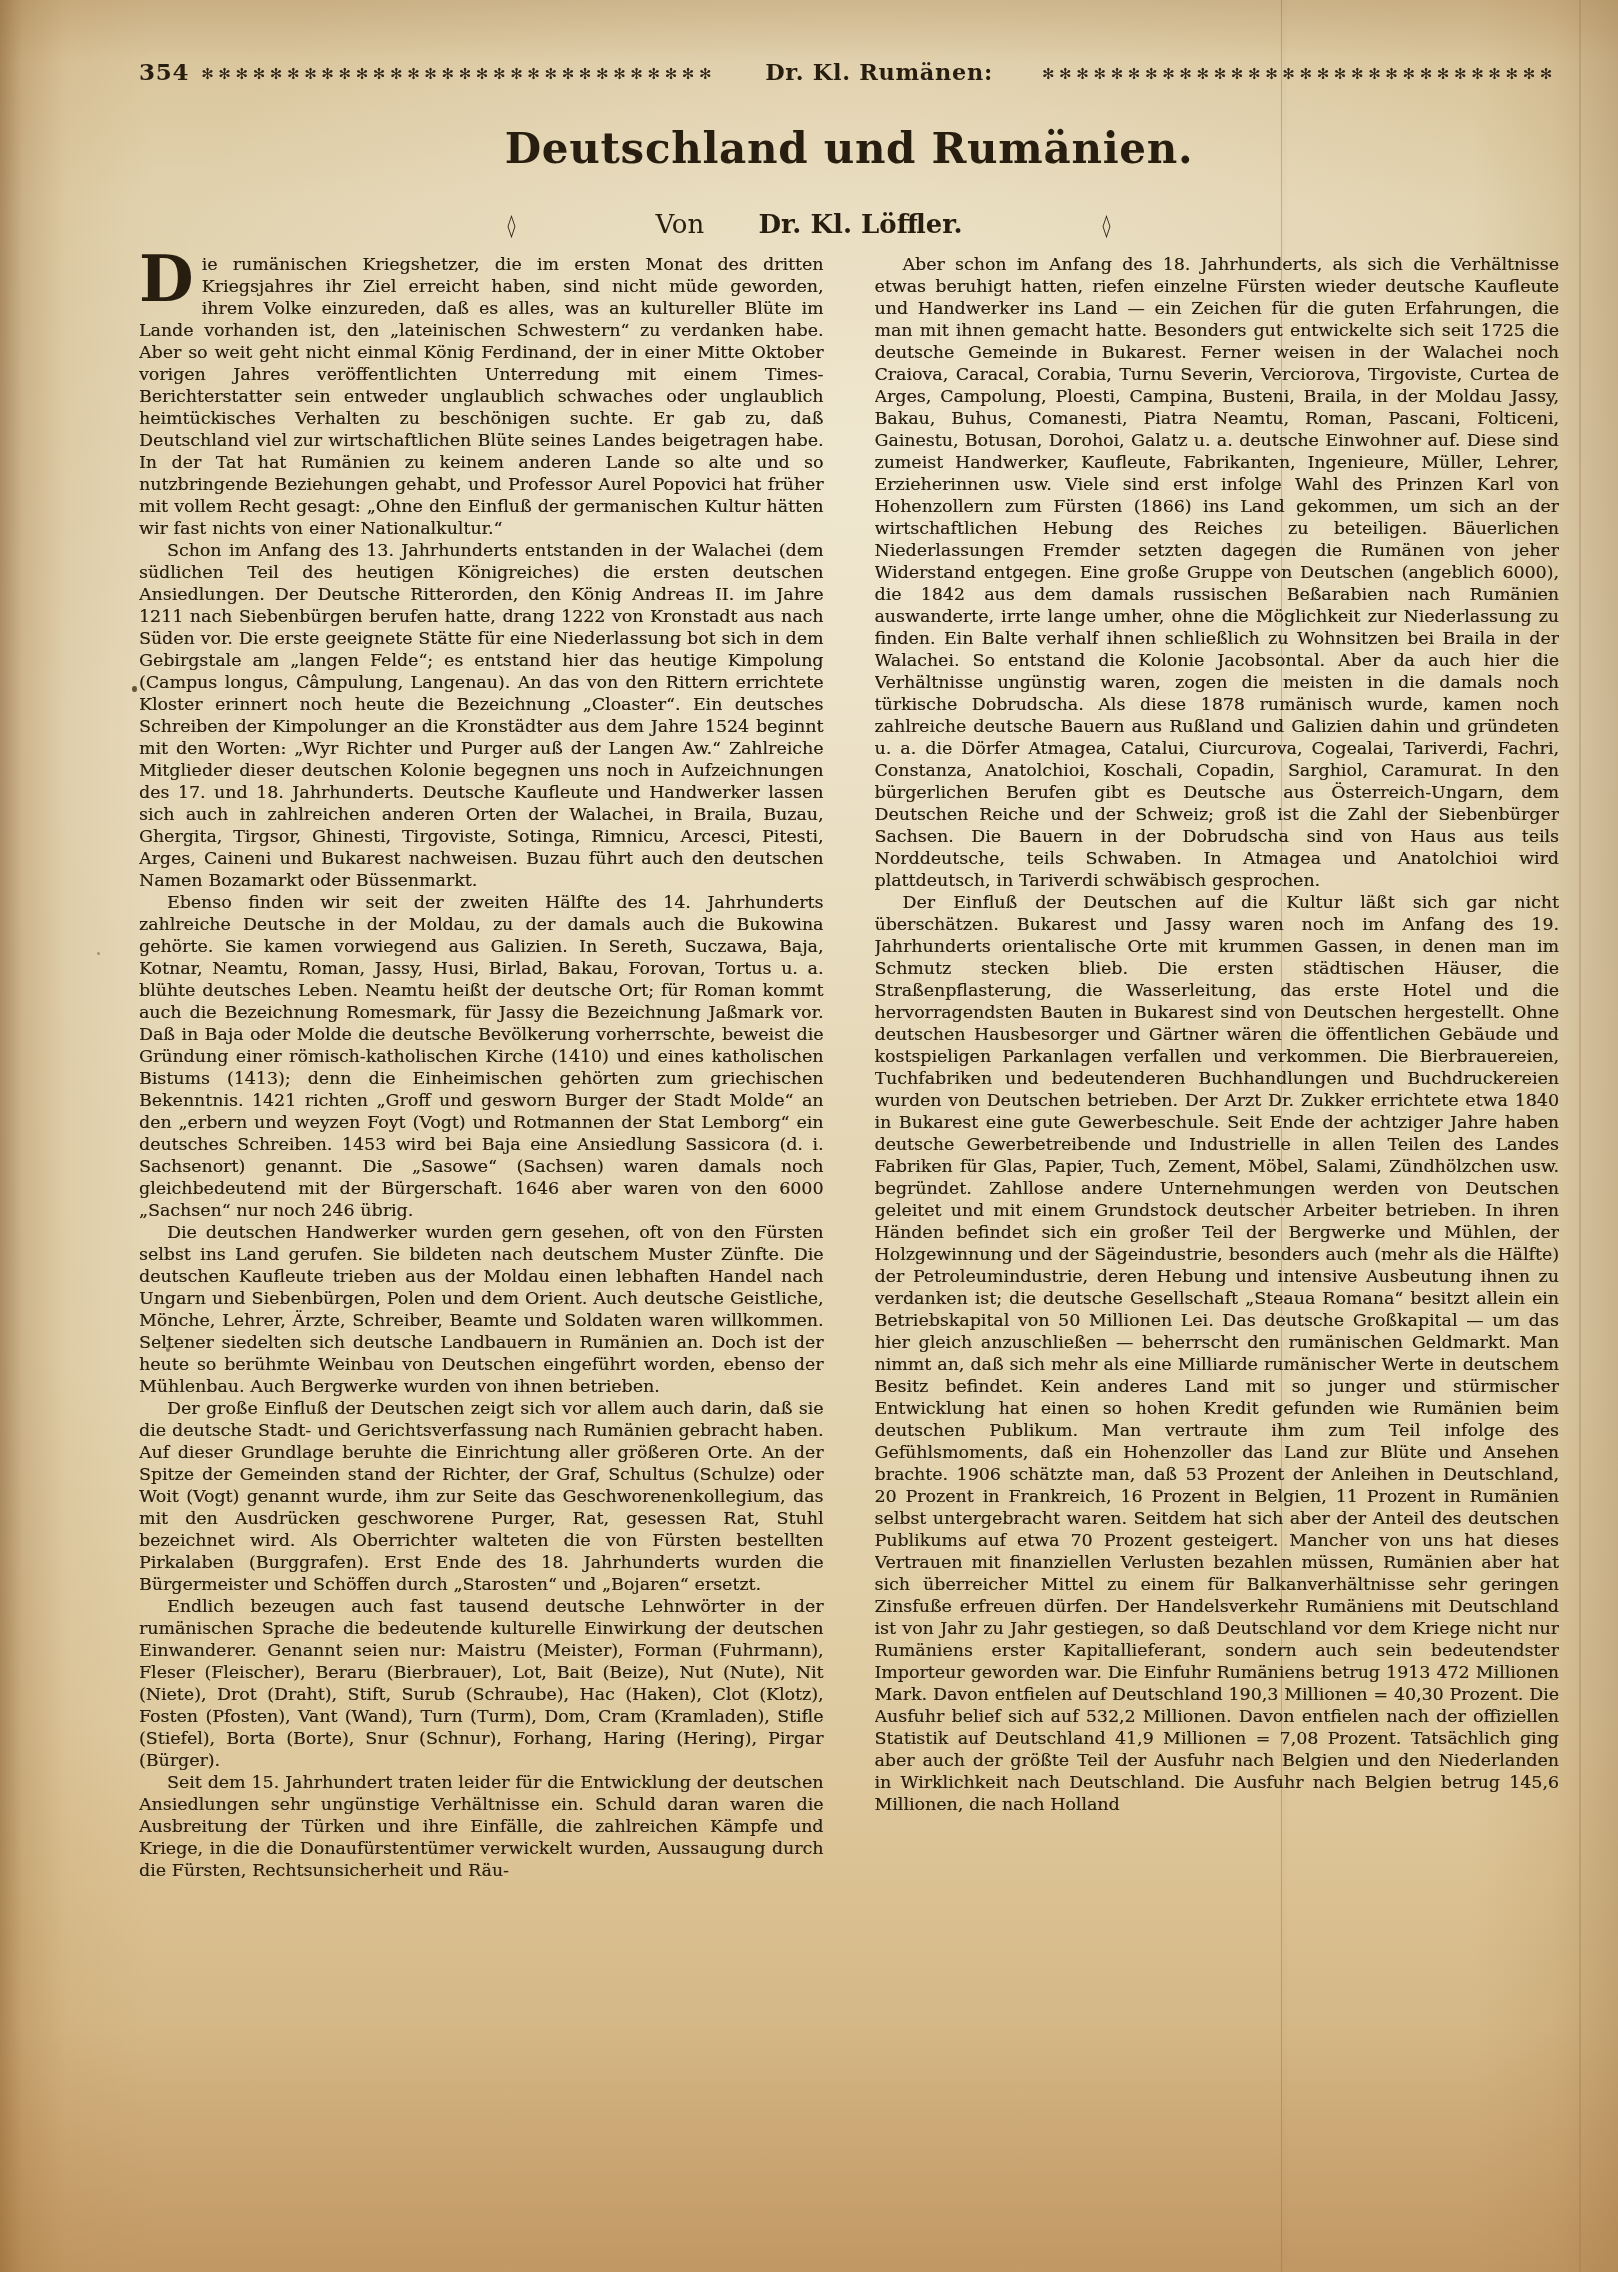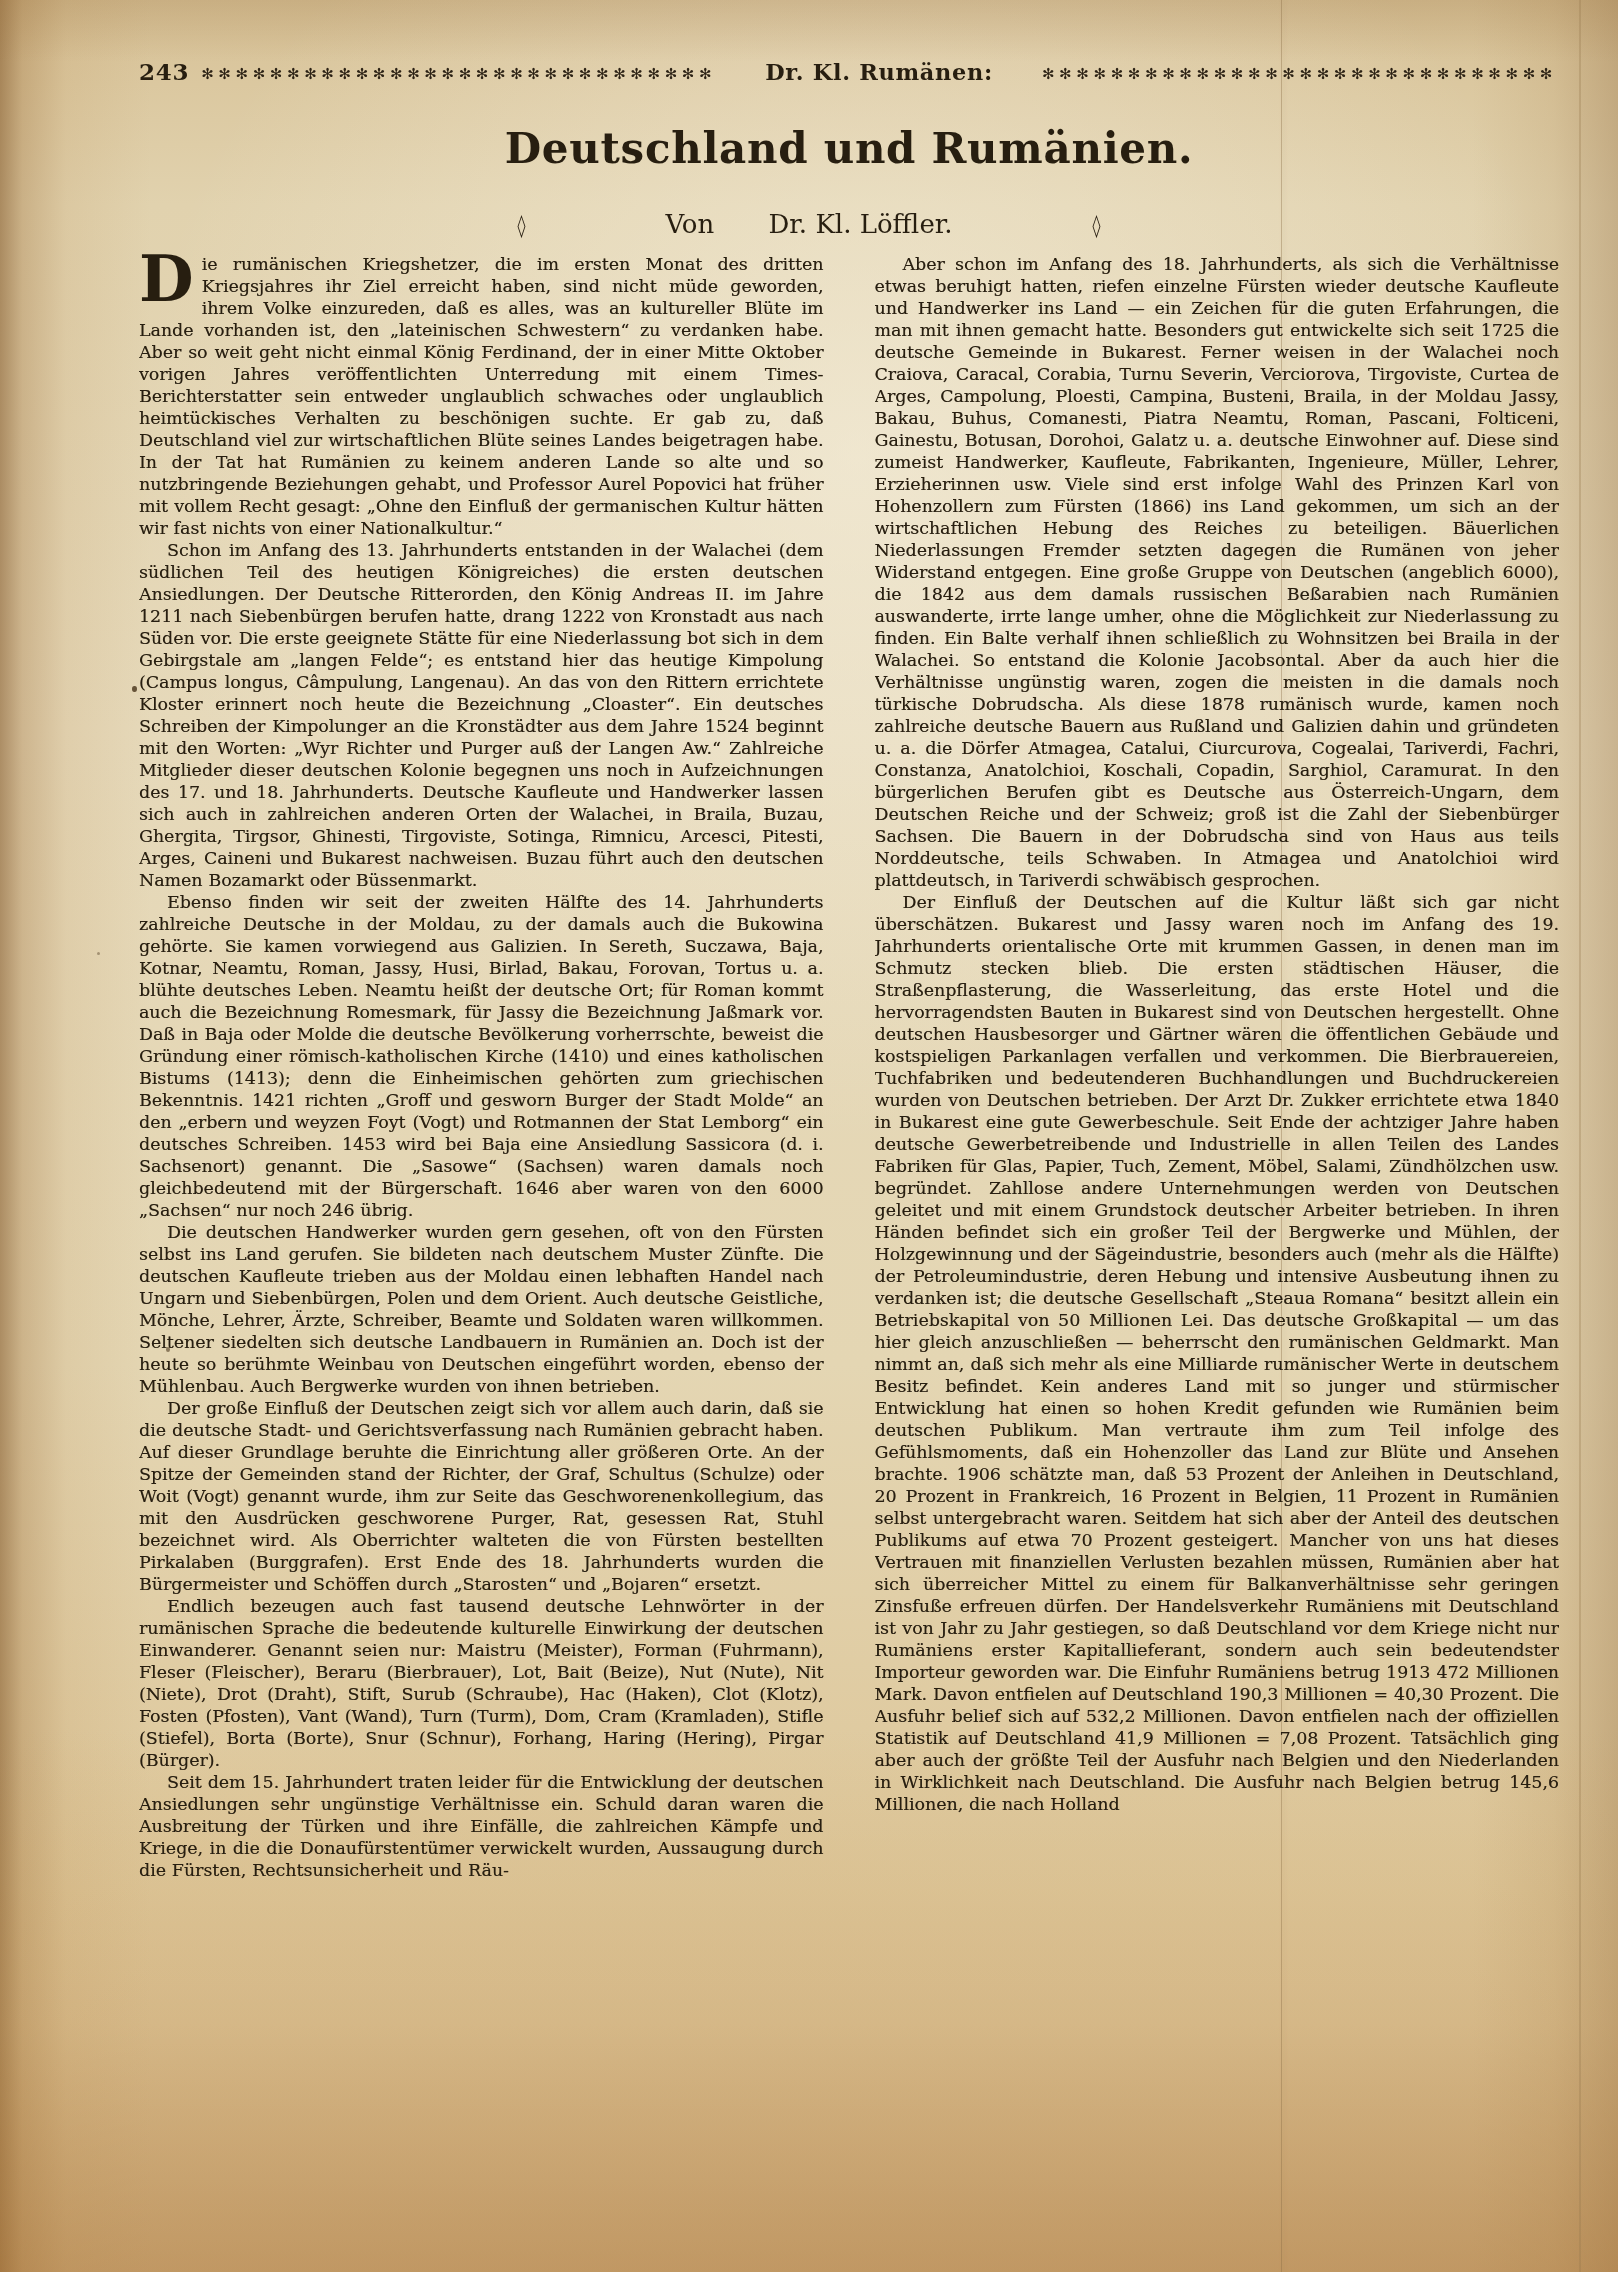--- a/index.html
+++ b/index.html
@@ -33,21 +33,21 @@
   .title{
     position:absolute;top:124px;left:0;width:100%;text-align:center;
     font-size:42px;font-weight:bold;letter-spacing:0.7px;margin-left:40px;
   }
   .byline{
     position:absolute;top:209px;left:0;width:100%;
     display:flex;justify-content:center;align-items:baseline;gap:138px;
   }
   .byline .name-wrap{font-size:26px;}
   .byline .prefix{font-weight:normal;text-align:right;}
-  .byline .author{font-weight:normal;margin-left:46px;}
+  .byline .author{font-weight:bold;margin-left:46px;}
   .diamond{font-size:22.4px;transform:scaleX(.72);color:#2b2114;}
 
   .columns{
     position:absolute;top:253px;left:139px;right:59px;bottom:39px;
     display:flex;gap:51px;overflow:hidden;
   }
   .col{flex:1;overflow:hidden;}
   .col p{
     margin:0;font-size:17.4px;line-height:22px;text-align:justify;
     hyphens:auto;-webkit-hyphens:auto;word-spacing:0.3px;
@@ -65,21 +65,21 @@
 <div class="shade-light"></div>
 <div class="shade-x"></div>
 <div class="shade-y"></div>
 <div class="crease c1"></div>
 <div class="crease c2"></div>
 <div class="speck" style="left:132px;top:686px;width:4.6px;height:6px;"></div>
 <div class="speck" style="left:166px;top:1347px;width:4px;height:4.6px;opacity:.7;"></div>
 <div class="speck" style="left:97px;top:952px;width:3.3px;height:3.3px;opacity:.5;"></div>
 
 <div class="header">
-  <span class="pageno">243</span>
+  <span class="pageno">354</span>
   <span class="ornrun">✻✻✻✻✻✻✻✻✻✻✻✻✻✻✻✻✻✻✻✻✻✻✻✻✻✻✻✻✻✻</span>
   <span class="runhead">Dr. Kl. Rumänen:</span>
   <span class="ornrun right">✻✻✻✻✻✻✻✻✻✻✻✻✻✻✻✻✻✻✻✻✻✻✻✻✻✻✻✻✻✻</span>
 </div>
 
 <div class="title">Deutschland und Rumänien.</div>
 
 <div class="byline">
   <span class="diamond">◊</span>
   <span class="name-wrap"><span class="prefix">Von </span><span class="author">Dr. Kl. Löffler.</span></span>

